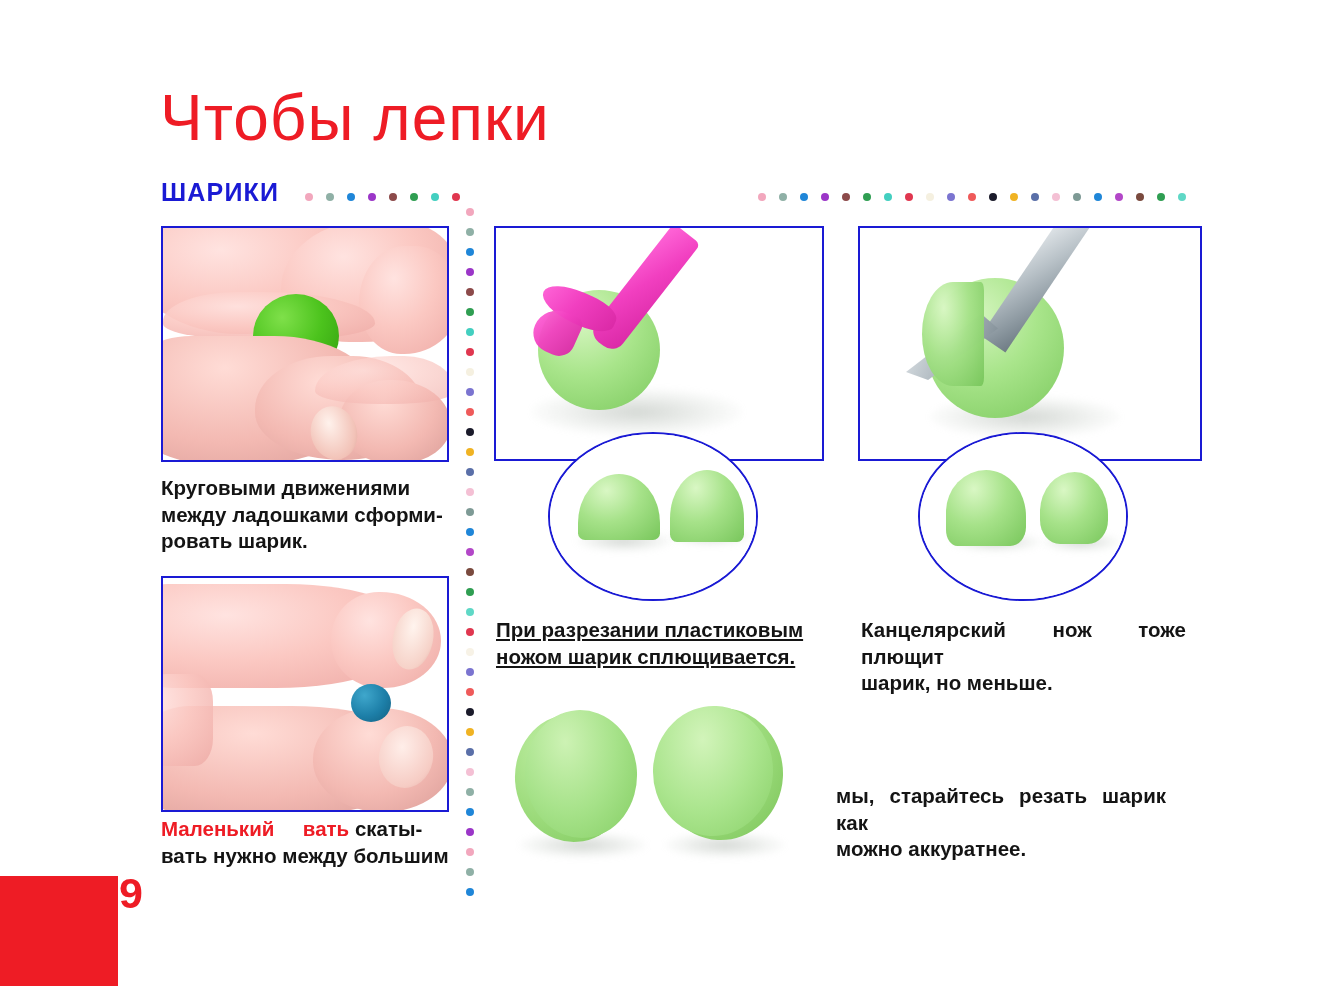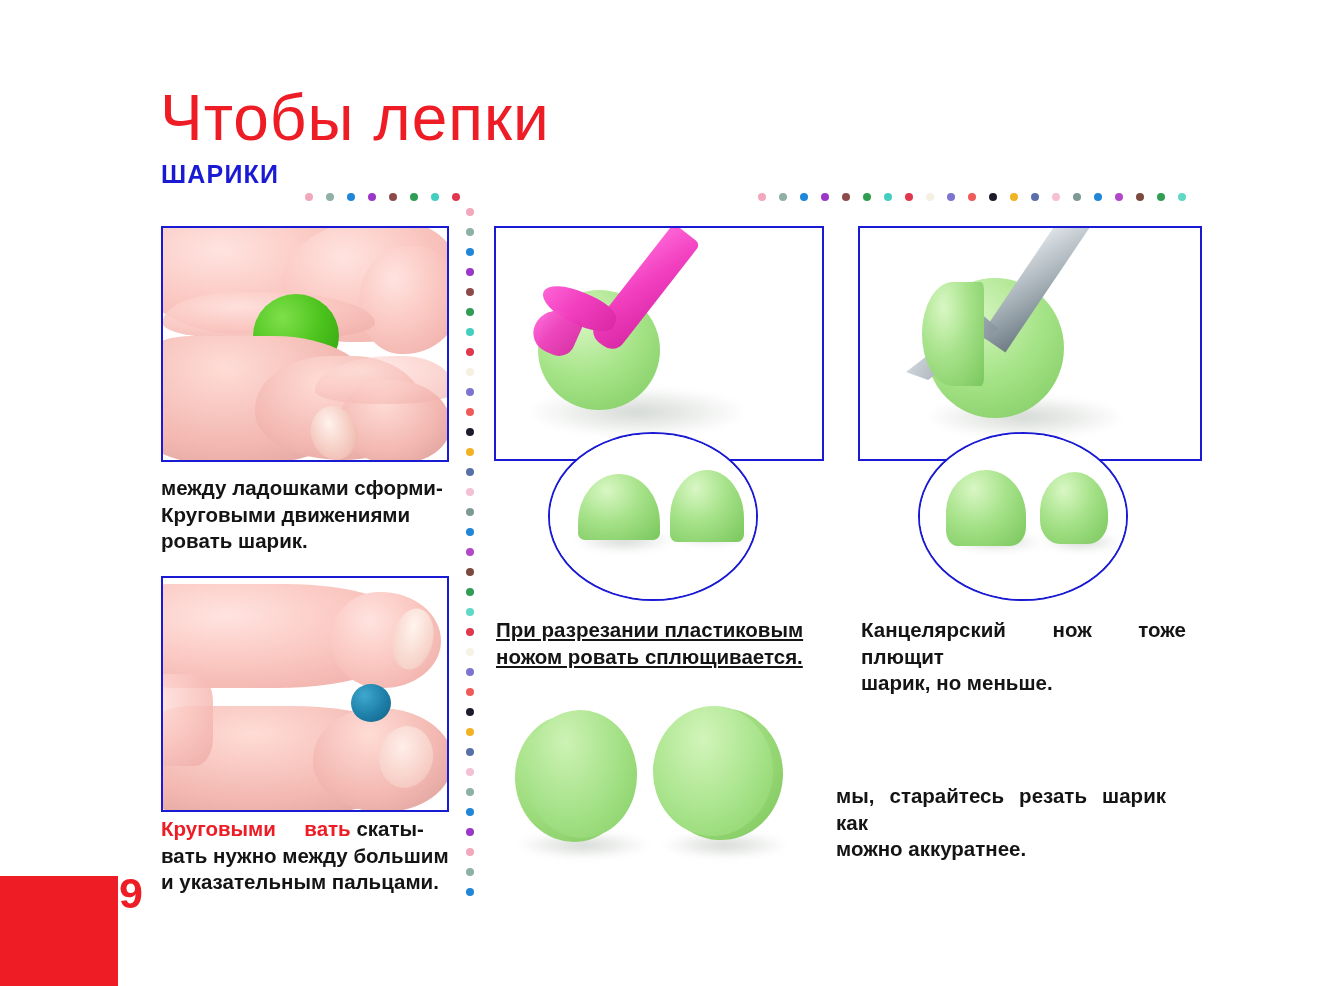--- a/index.html
+++ b/index.html
@@ -35,21 +35,21 @@
 
   
   .section-heading {
     position: absolute;
     font-size: 25px;
     font-weight: 700;
     color: #1a1ad4;
     letter-spacing: 1.2px;
     white-space: nowrap;
   }
-  #heading-balls   { left: 161px; top: 160px; }
+  #heading-balls   { left: 161px; top: 178px; }
   #heading-halves  { left: 494px; top: 177px; }
 
   
   .dot-rule {
     position: absolute;
     height: 12px;
     overflow: hidden;
     white-space: nowrap;
     pointer-events: none;
   }
@@ -286,22 +286,22 @@
         <div class="skin-warm" style="left:-38px; top:108px; width:250px; height:128px; border-radius:30% 46% 56% 40% / 42% 52% 62% 50%;"></div>
         <div class="skin-warm" style="left:92px; top:128px; width:168px; height:104px; border-radius:50% 46% 52% 58% / 56% 54% 52% 50%;"></div>
         <div class="skin-warm" style="left:176px; top:152px; width:112px; height:84px; border-radius:46% 54% 50% 52% / 52% 56% 48% 50%;"></div>
         <div class="nail" style="left:148px; top:178px; width:46px; height:54px; transform:rotate(-16deg); background:radial-gradient(ellipse at 45% 30%, #fff2ec 0%, #f2c2b7 70%, #d79b93 100%);"></div>
         <div class="skin" style="left:152px; top:128px; width:140px; height:48px; border-radius:60% 40% 50% 50% / 80% 80% 30% 30%; opacity:.65;"></div>
       </div>
     </div>
   </div>
 
   <div class="caption" id="caption-roll">
+    <p>Круговыми движениями</p>
     <p>между ладошками сформи-</p>
-    <p>Круговыми движениями</p>
     <p class="lastline">ровать шарик.</p>
   </div>
 
   <div class="photo-frame" id="photo-fingers-ball">
     <div class="photo-inner">
       <div class="scene">
 
         <div class="skin" style="left:-42px; top:6px; width:300px; height:104px; border-radius:18% 52% 56% 20% / 40% 56% 60% 42%;"></div>
         <div class="skin" style="left:168px; top:14px; width:110px; height:96px; border-radius:44% 56% 54% 46% / 50% 52% 50% 50%;"></div>
         <div class="nail" style="left:230px; top:30px; width:40px; height:62px; transform:rotate(12deg); background:radial-gradient(ellipse at 45% 30%, #fff4ee 0%, #f6d2c8 70%, #e0ada4 100%);"></div>
@@ -312,27 +312,26 @@
 
         <div class="clay-ball-blue" style="left:188px; top:106px; width:40px; height:38px;"></div>
 
         <div class="skin" style="left:-42px; top:96px; width:92px; height:92px; border-radius:50% 20% 20% 50% / 50% 30% 30% 50%; opacity:.85;"></div>
       </div>
     </div>
   </div>
 
   <div class="caption" id="caption-small-ball">
     <p>
-      <span class="accent">Круговыми</span>
+      <span class="accent">Маленький</span>
       &nbsp;&nbsp;&nbsp;
       <span class="accent">вать</span>
       <span>скаты-</span>
     </p>
     <p>вать нужно между большим</p>
-    <p class="lastline">и указательным пальцами.</p>
   </div>
 
   <div class="photo-frame" id="photo-plastic-knife">
     <div class="photo-inner">
       <div class="scene">
         <div class="shadow-soft" style="left:36px; top:160px; width:210px; height:48px;"></div>
         <div class="clay-ball-lt" style="left:42px; top:62px; width:122px; height:120px;"></div>
 
         <div class="blade-pink" style="left:88px; top:-24px; width:34px; height:140px; transform:rotate(38deg); transform-origin: 50% 100%; border-radius:6px 6px 14px 14px;"></div>
         <div class="blade-pink" style="left:44px; top:64px; width:78px; height:32px; transform:rotate(24deg); border-radius:50% 40% 42% 52%;"></div>
@@ -347,21 +346,21 @@
         <div class="shadow-soft" style="left:26px; top:96px; width:96px; height:22px;"></div>
         <div class="shadow-soft" style="left:118px; top:92px; width:84px; height:20px;"></div>
         <div class="dome" style="left:28px; top:40px; width:82px; height:66px; border-radius:58% 58% 10% 10% / 86% 86% 12% 12%;"></div>
         <div class="dome" style="left:120px; top:36px; width:74px; height:72px; border-radius:64% 64% 12% 12% / 86% 86% 14% 14%;"></div>
       </div>
     </div>
   </div>
 
   <div class="caption" id="caption-plastic">
     <p>При разрезании пластиковым</p>
-    <p class="lastline">ножом ровать сплющивается.</p>
+    <p class="lastline">ножом шарик сплющивается.</p>
   </div>
 
   <div class="photo-frame" id="photo-utility-knife">
     <div class="photo-inner">
       <div class="scene">
         <div class="shadow-soft" style="left:70px; top:168px; width:190px; height:42px;"></div>
         <div class="clay-ball-lt" style="left:66px; top:50px; width:138px; height:140px;"></div>
 
         <div class="blade-steel" style="left:118px; top:-34px; width:30px; height:150px; transform:rotate(34deg); transform-origin:50% 100%;"></div>
         <div class="blade-steel" style="left:46px; top:86px; width:92px; height:66px; clip-path: polygon(0% 88%, 82% 0%, 100% 22%, 24% 100%);"></div>

